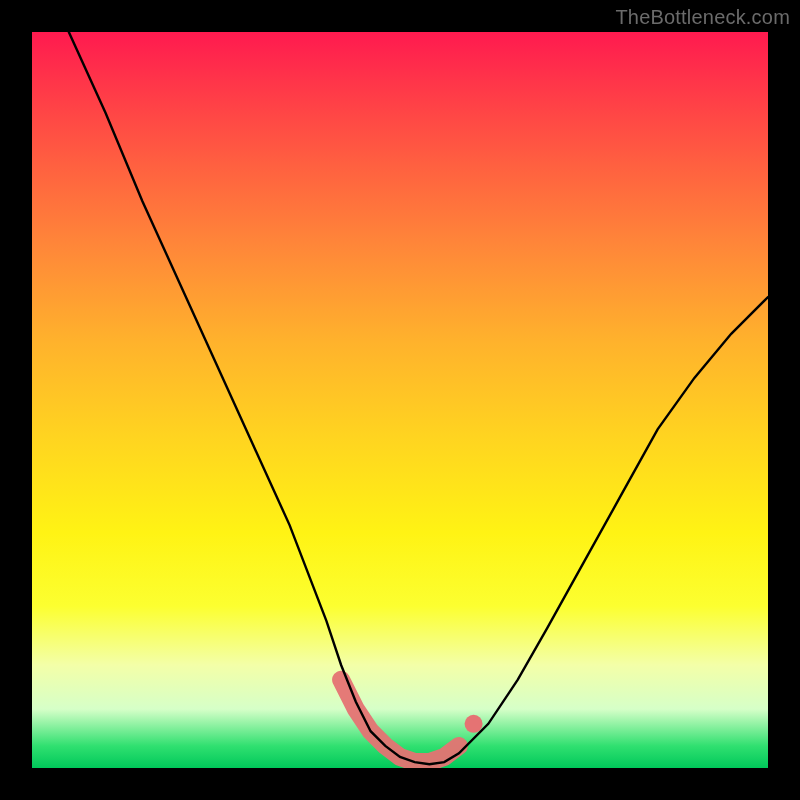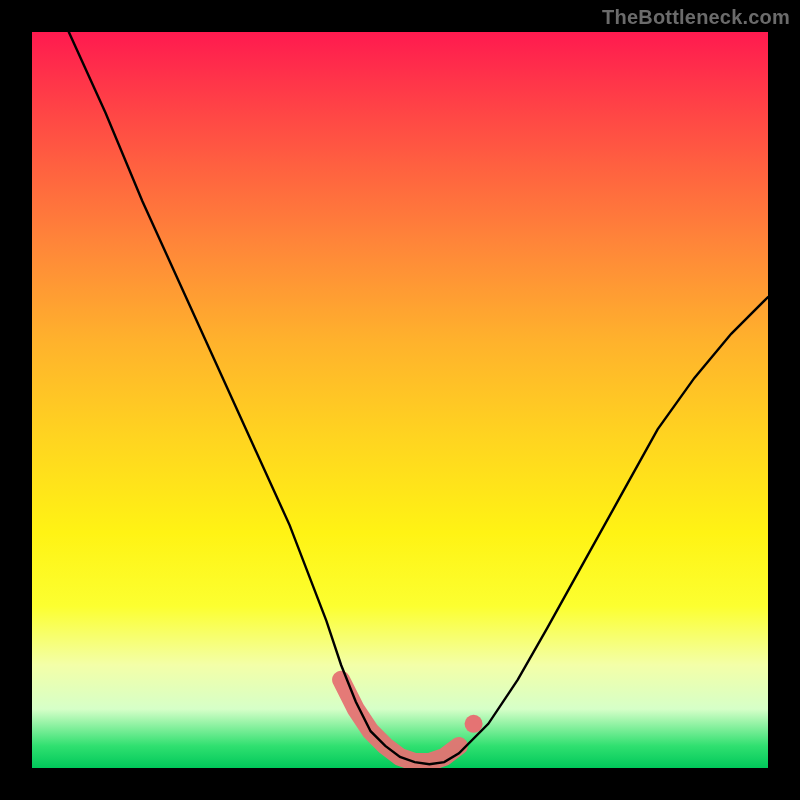--- a/index.html
+++ b/index.html
@@ -63,21 +63,21 @@
   }
   .marker-dot {
     fill: #e57373;
   }
   .watermark {
     position: absolute;
     top: 6px;
     right: 10px;
     color: #6b6b6b;
     font-size: 20px;
-    font-weight: 700;
+    font-weight: 400;
     letter-spacing: 0.2px;
     user-select: none;
   }
 </style>
 </head>
 <body>
 
 <div class="stage">
   <div class="plot-area">
     <svg class="curve-svg" viewBox="0 0 736 736">

